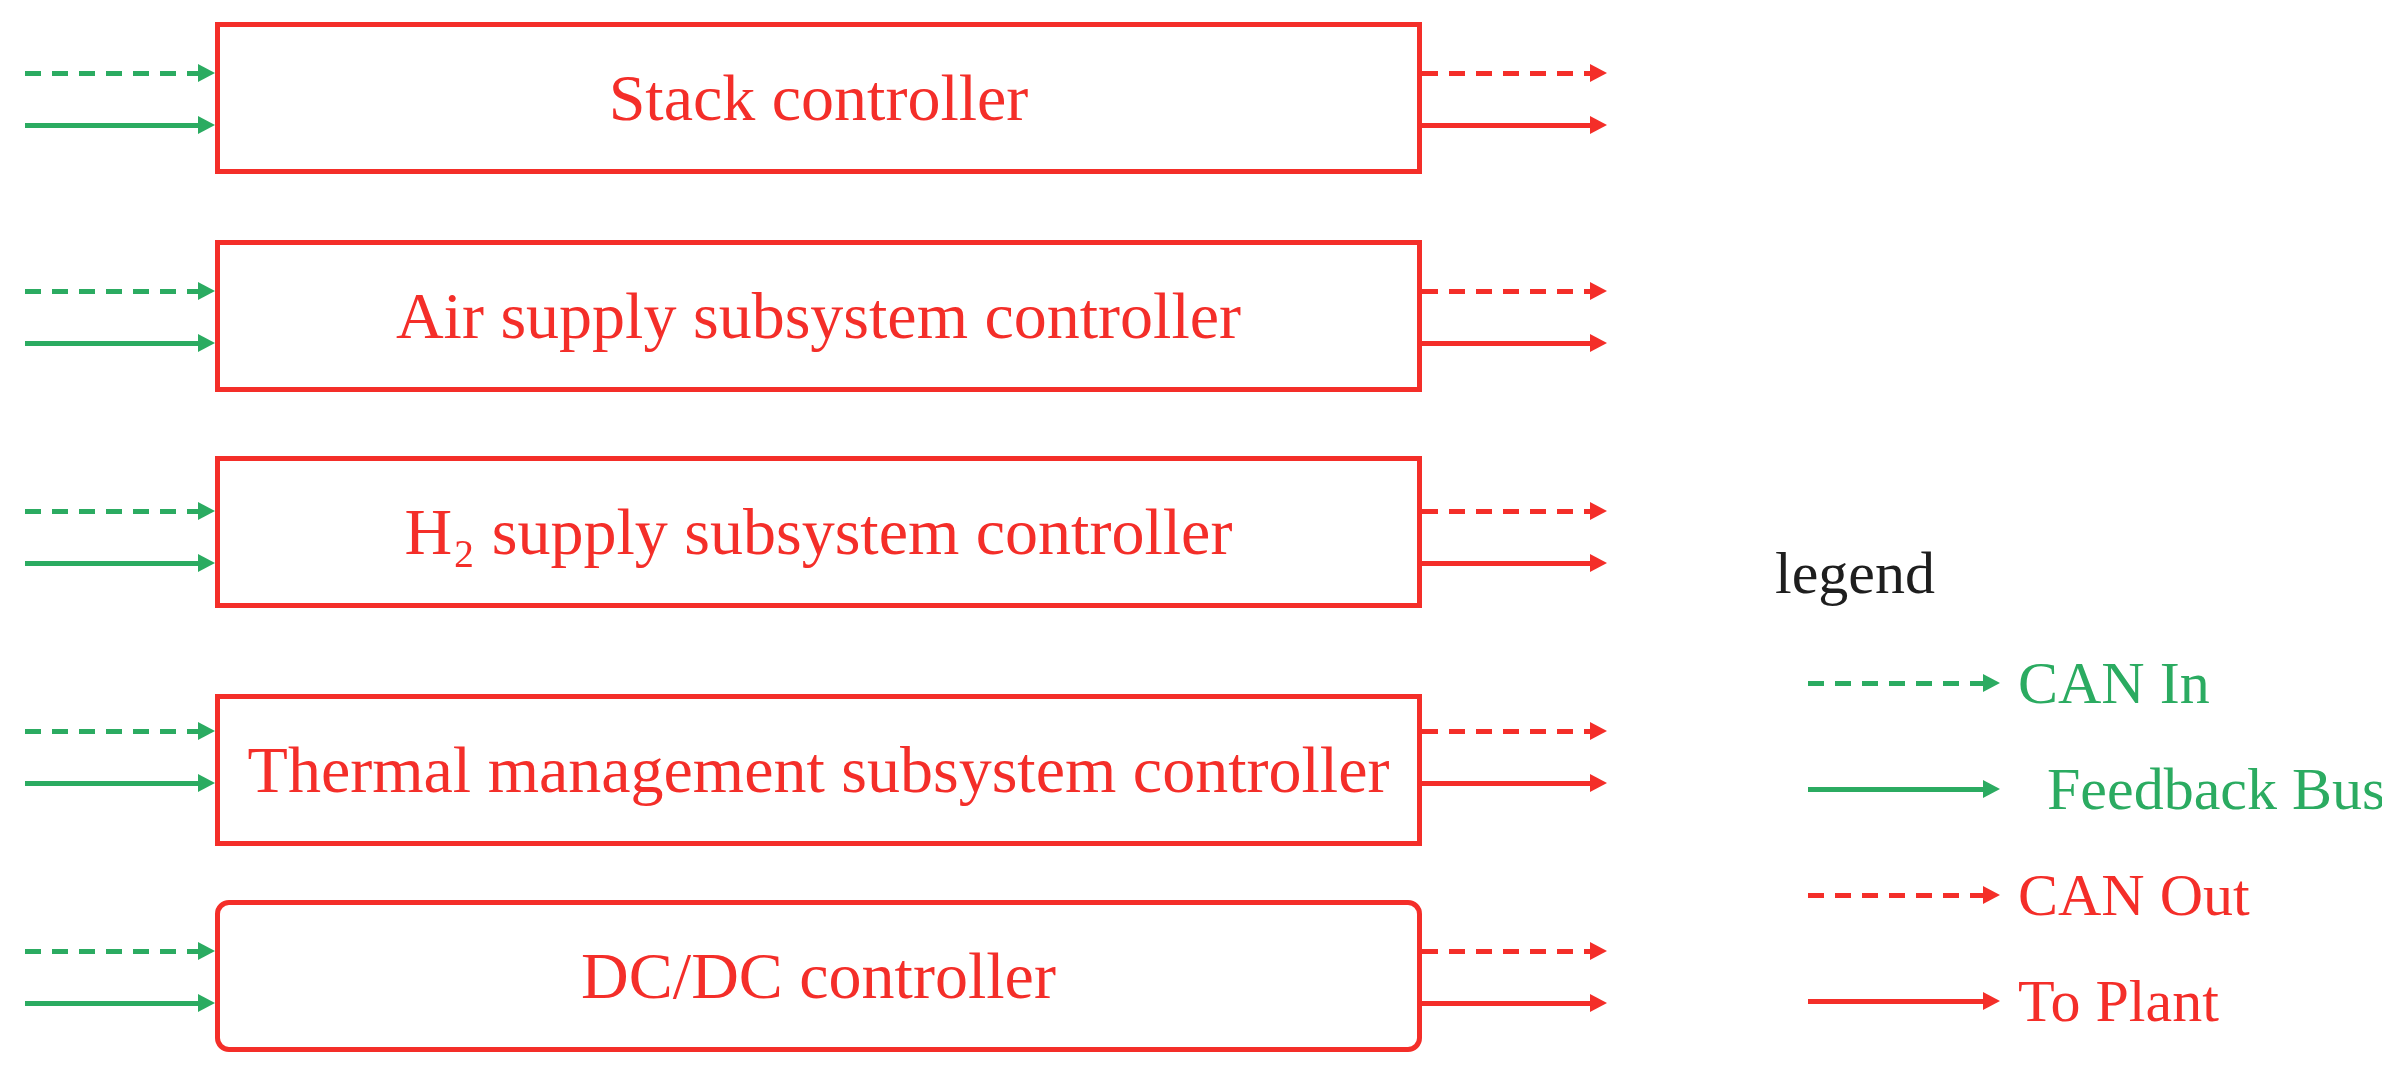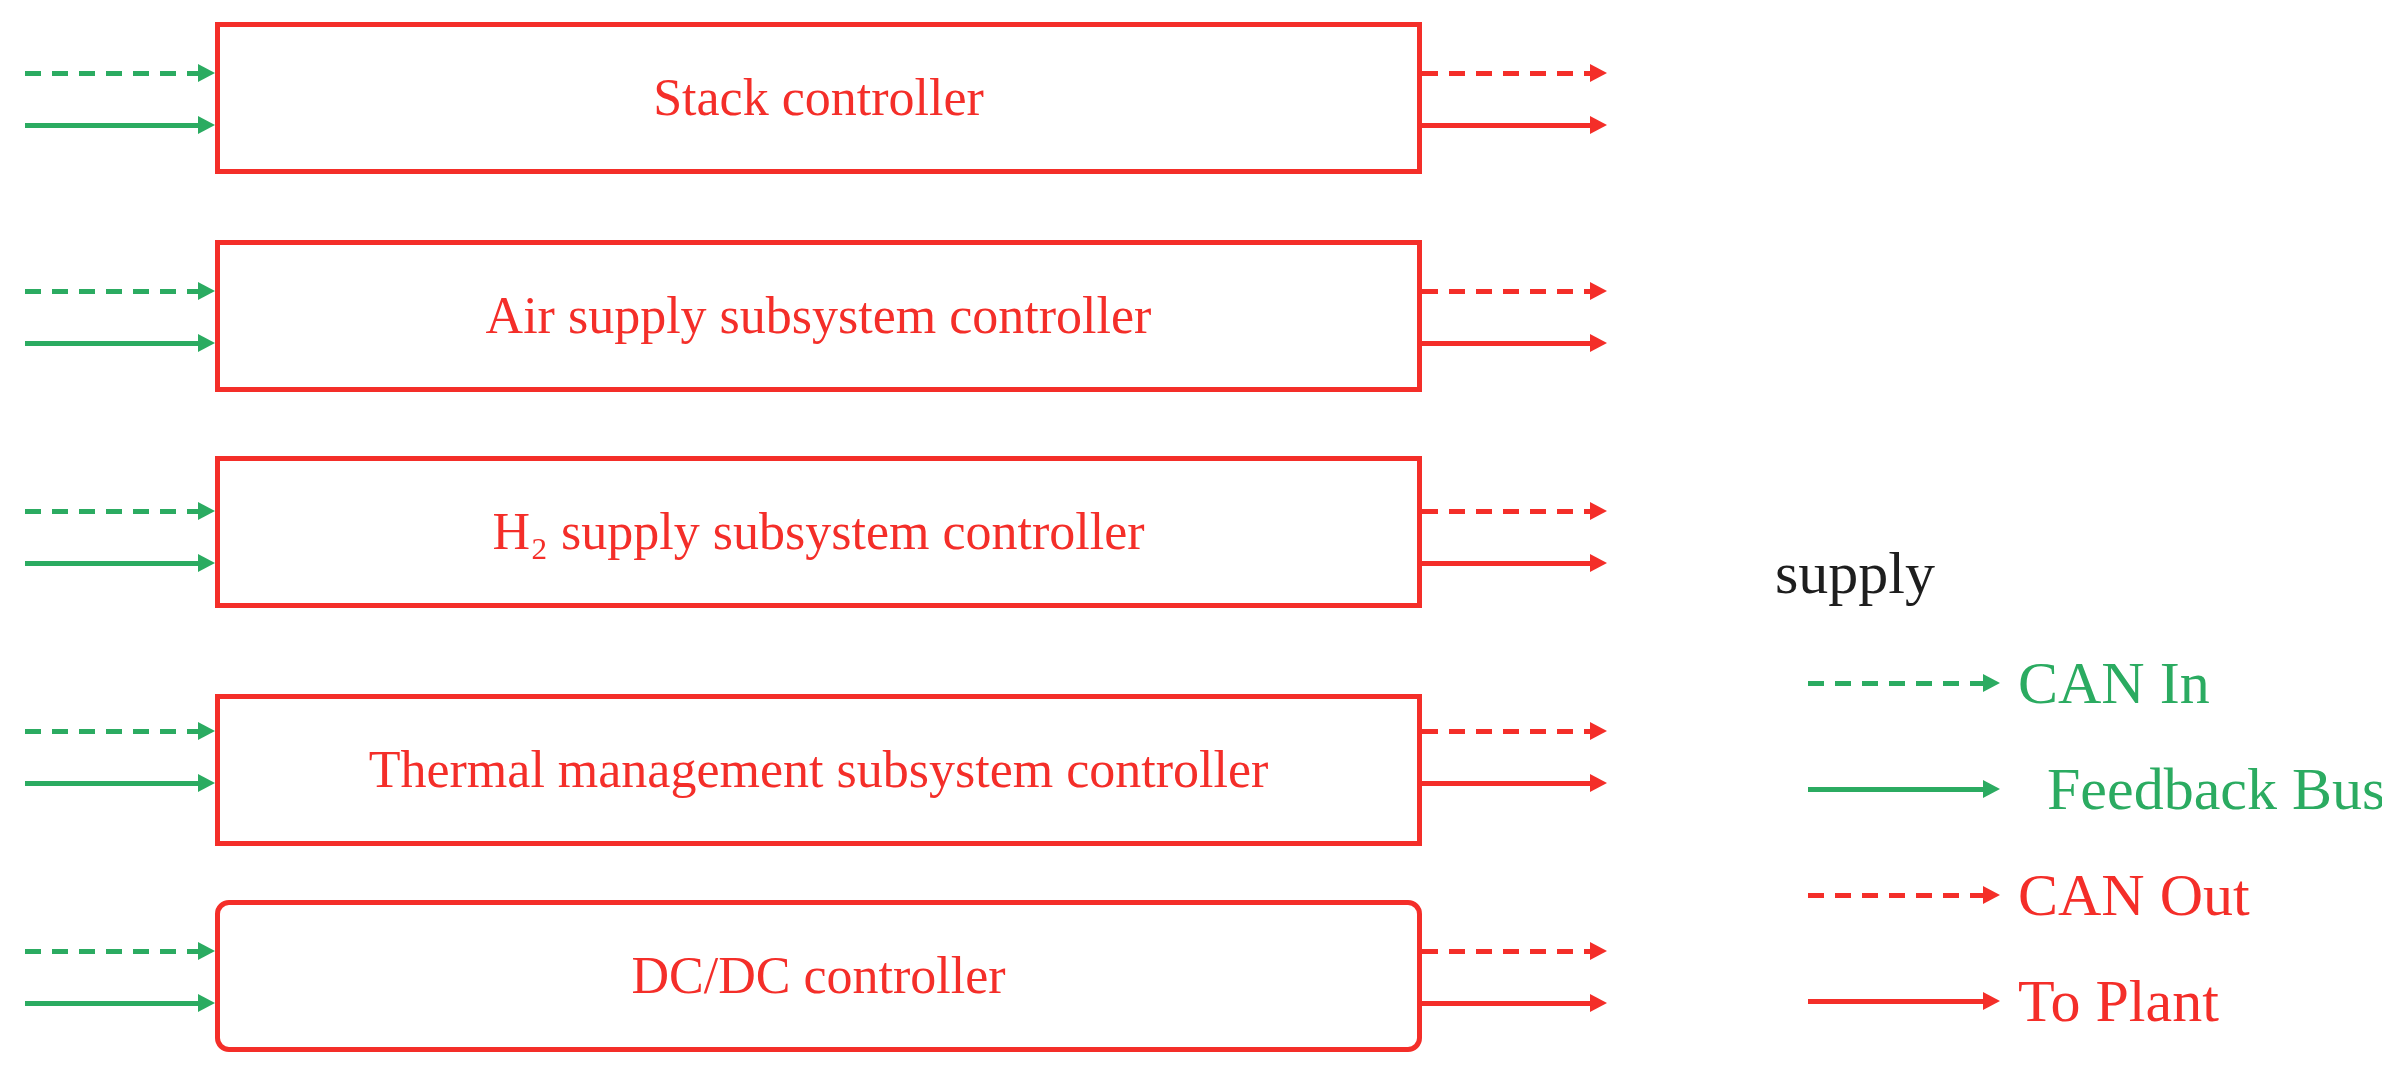--- a/index.html
+++ b/index.html
@@ -22,21 +22,21 @@
     width: 1207px;
     height: 152px;
     box-sizing: border-box;
     border: 5px solid var(--red);
     background: #ffffff;
     display: flex;
     align-items: center;
     justify-content: center;
   }
   .box .label {
-    font-size: 52px;
+    font-size: 66px;
     color: var(--red);
     white-space: nowrap;
     line-height: 1;
   }
 
   
   .arrow {
     position: absolute;
     height: 20px;
     display: flex;
@@ -86,21 +86,21 @@
     white-space: nowrap;
     line-height: 1;
   }
   .legend-label.green { color: var(--green); }
   .legend-label.red   { color: var(--red); }
 </style>
 </head>
 <body>
 
 <div class="canvas" id="canvas" style="--red: #f42e29; --green: #2bab61; --black: #1e1e1e;">
-  <div class="legend-title">supply</div>
+  <div class="legend-title">legend</div>
 <div class="box" style="top: 22px;">
       <div class="label">Stack controller</div>
     </div>
     <div class="arrow dashed green" style="left: 25px; top: 73px; width: 190px;">
       <div class="shaft"></div>
       <div class="head"></div>
     </div>
     <div class="arrow solid green" style="left: 25px; top: 125px; width: 190px;">
       <div class="shaft"></div>
       <div class="head"></div>

